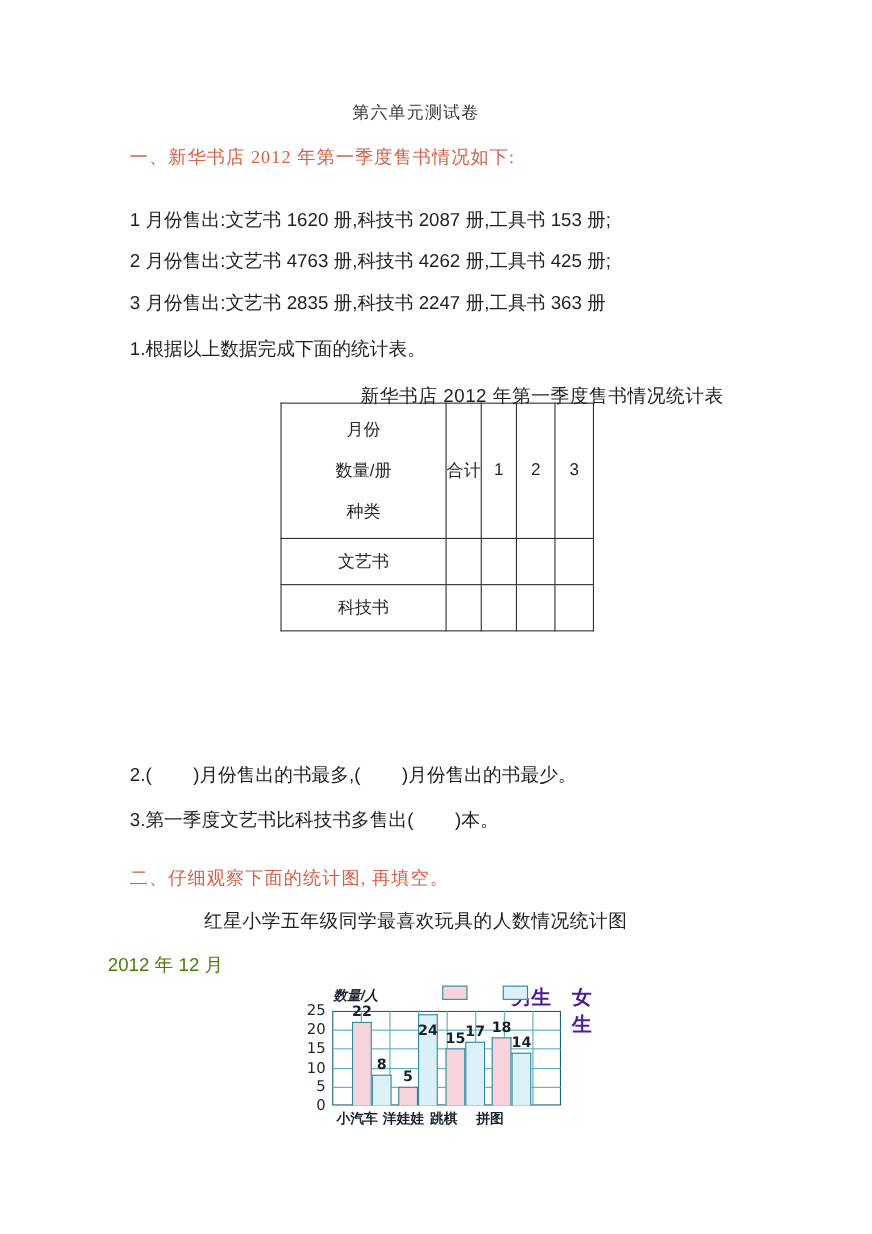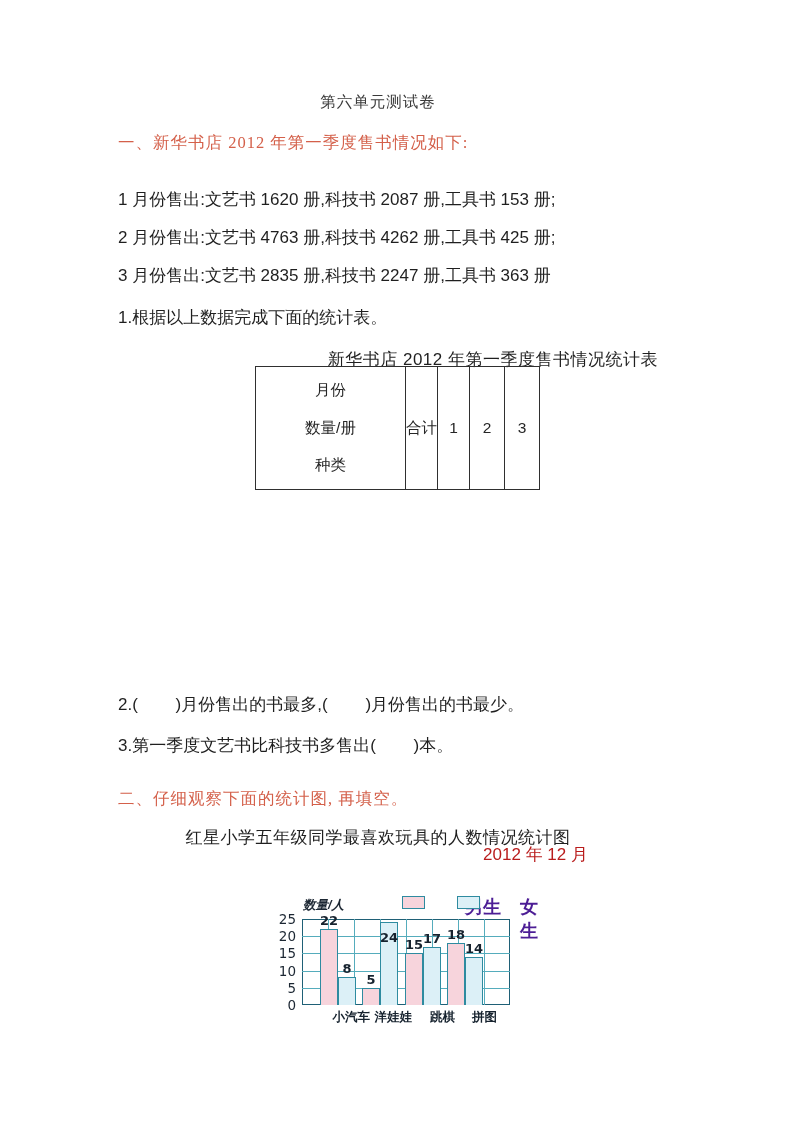--- a/index.html
+++ b/index.html
@@ -35,34 +35,34 @@
   .corner-stack{
     display:flex;flex-direction:column;justify-content:space-between;align-items:center;
     height:96px;padding:13px 0;
   }
   .stats-table .data-row td{height:41px;}
   .chart-title{
     left:98px;top:826px;width:560px;text-align:center;
     font-size:17px;color:#1f1f1f;letter-spacing:0.5px;
   }
   .chart-subtitle{
-    left:98px;top:843px;width:490px;text-align:right;font-size:17px;color:#b91c1c;
+    left:98px;top:866px;width:490px;text-align:left;font-size:17px;color:#4d7c0f;
   }
   .chart-wrap{left:255px;top:888px;width:300px;height:150px;}
   .chart-wrap *{position:absolute;box-sizing:border-box;}
   .plot-frame{border:1.6px solid #1f6076;background:#ffffff;}
   .gridline-h{height:1px;background:#55acbc;}
   .gridline-v{width:1px;background:#55acbc;}
   .ytick{width:34px;text-align:right;font-size:13.5px;color:#1c2733;font-family:"DejaVu Sans",sans-serif;}
   .ylabel{font-size:12.5px;font-weight:bold;color:#1c2733;font-style:italic;}
   .legend-swatch{width:23px;height:13px;border:1.4px solid #2e8ba0;}
   .legend-label{font-size:18px;font-weight:bold;color:#4c1d95;margin-left:36px;}
   .bar{border:1.2px solid #2e8ba0;border-bottom:none;}
   .bar-label{width:30px;text-align:center;font-size:13px;font-weight:bold;color:#16222e;font-family:"DejaVu Sans",sans-serif;}
-  .cat-label{width:64px;text-align:right;font-size:12.5px;font-weight:bold;color:#16222e;}
+  .cat-label{width:64px;text-align:left;font-size:12.5px;font-weight:bold;color:#16222e;}
 </style>
 </head>
 <body>
 
 <div>
 
   <div class="abs page-title">第六单元测试卷</div>
 
   <div class="abs red-heading">一、新华书店 2012 年第一季度售书情况如下:</div>
 
@@ -88,20 +88,34 @@
         <div class="corner-stack">
           <div>月份</div>
           <div>数量/册</div>
           <div>种类</div>
         </div>
       </td>
       <td>合计</td>
       <td>1</td>
       <td>2</td>
       <td>3</td>
+    </tr>
+    <tr class="data-row">
+      <td>文艺书</td>
+      <td></td>
+          <td></td>
+          <td></td>
+          <td></td>
+    </tr>
+    <tr class="data-row">
+      <td>科技书</td>
+      <td></td>
+          <td></td>
+          <td></td>
+          <td></td>
     </tr>
   </tbody>
     </table>
 
   <p class="abs body-line q2">2.(        )月份售出的书最多,(        )月份售出的书最少。</p>
   <p class="abs body-line q3">3.第一季度文艺书比科技书多售出(        )本。</p>
 
   <div class="abs red-heading second">二、仔细观察下面的统计图, 再填空。</div>
 
   <div class="abs chart-title">红星小学五年级同学最喜欢玩具的人数情况统计图</div>

